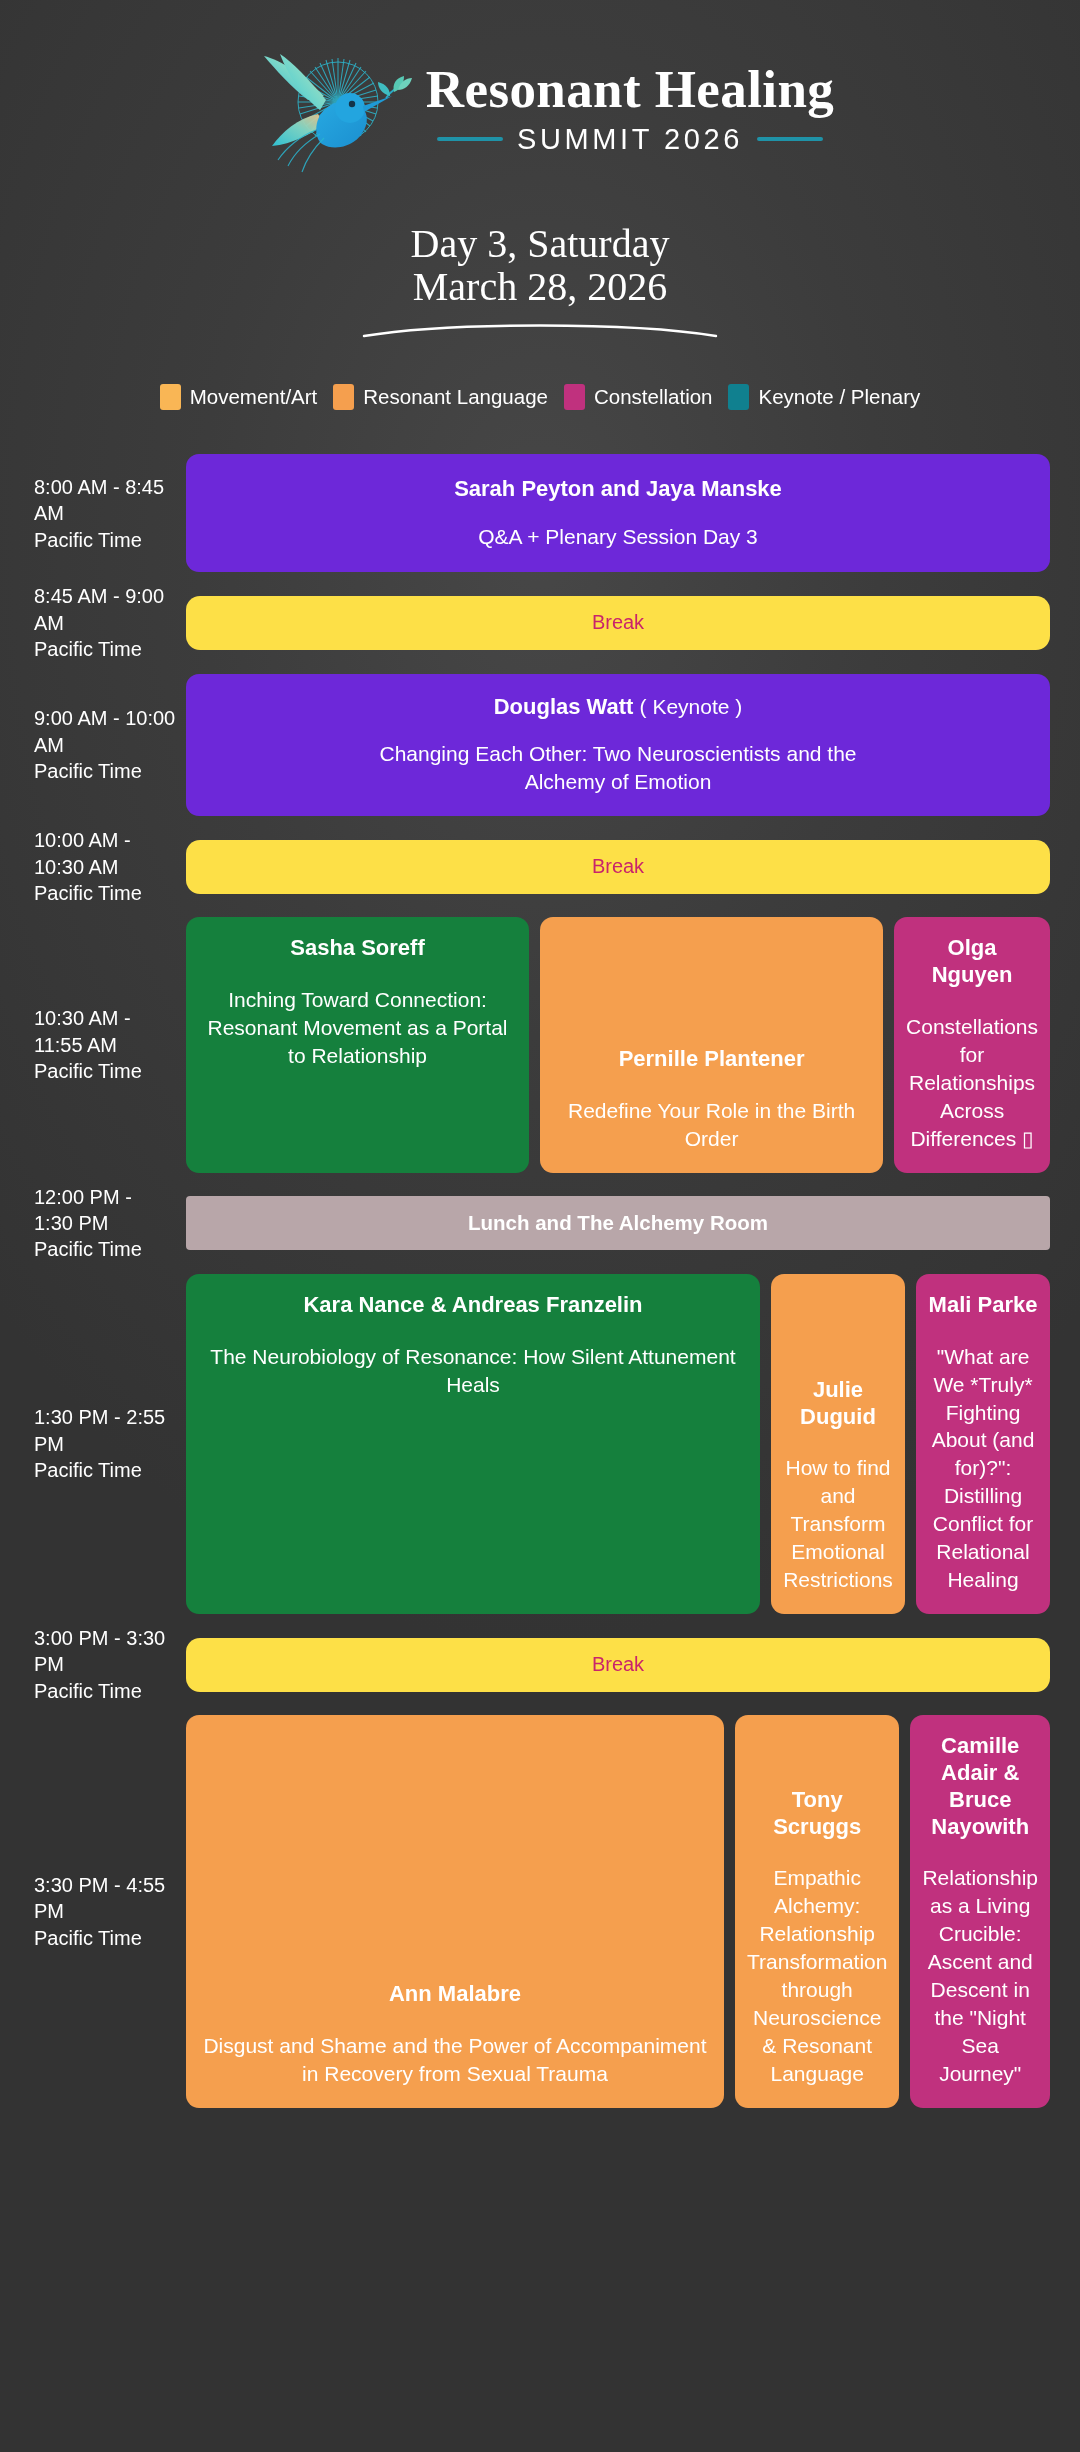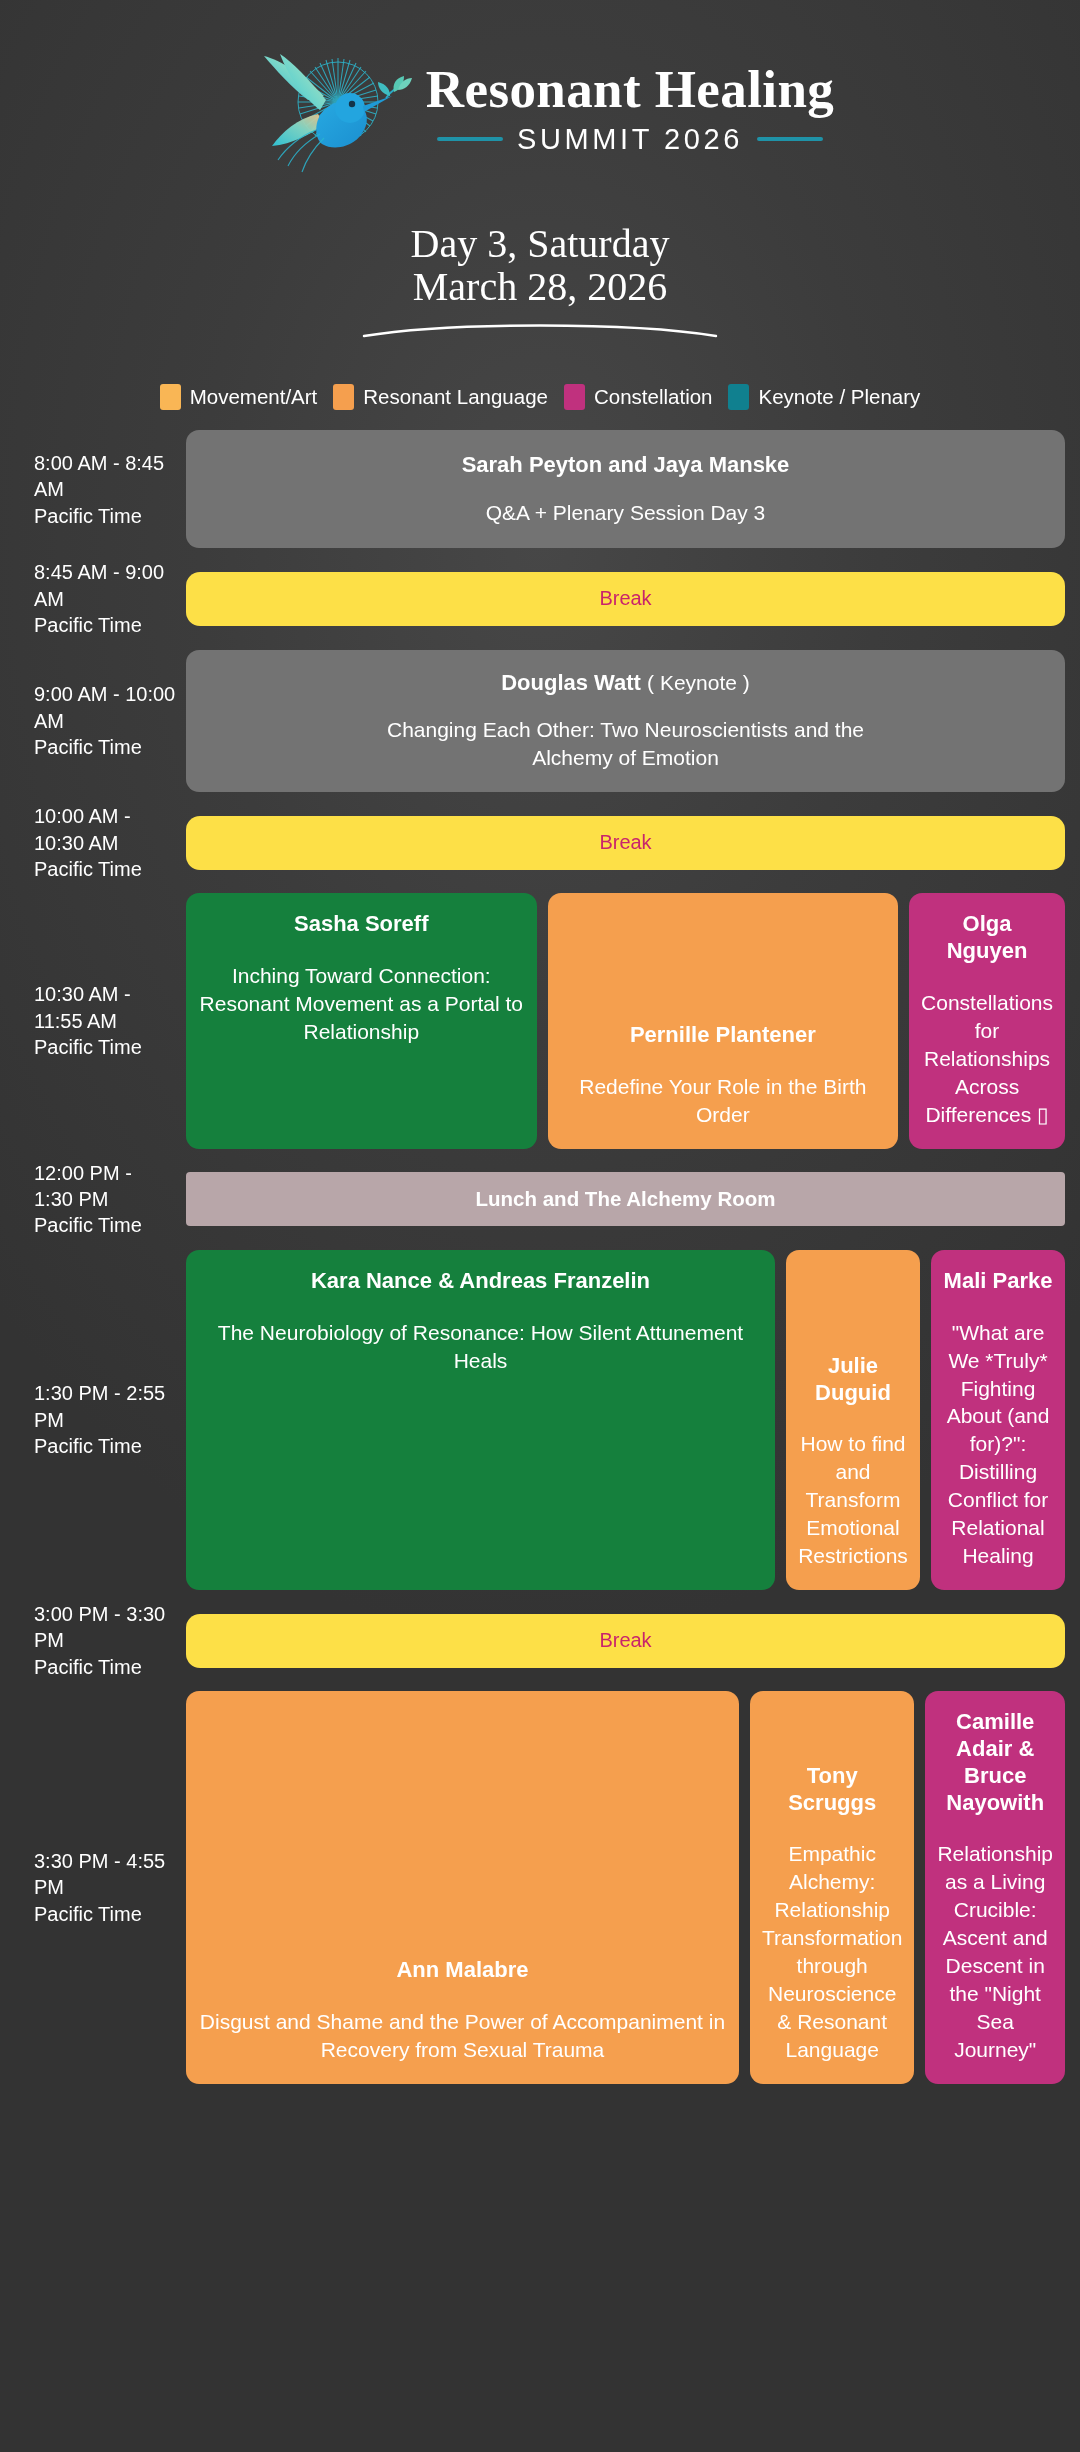--- a/index.html
+++ b/index.html
@@ -66,21 +66,21 @@
     justify-content: center;
     gap: 16px;
     margin-top: 42px;
     padding: 0 26px;
   }
   .legend-item { display: flex; align-items: center; gap: 9px; }
   .legend-swatch { width: 21px; height: 26px; border-radius: 3px; flex: none; }
   .legend-label { font-size: 20.5px; color: #ffffff; white-space: nowrap; }
 
   
-  .schedule { margin-top: 20px; padding: 0 15px 0 34px; }
+  .schedule { margin-top: 44px; padding: 0 30px 0 34px; }
 
   .row { display: flex; align-items: center; margin-bottom: 11px; }
 
   .time-cell {
     width: 152px;
     flex: none;
     padding-right: 10px;
     font-size: 20px;
     line-height: 1.32;
     color: #ffffff;
@@ -107,21 +107,21 @@
   }
   .card-speaker .qualifier { font-weight: 400; font-size: 21px; }
   .card-title {
     font-size: 21px;
     line-height: 1.33;
     color: #ffffff;
     margin-top: 22px;
   }
 
   
-  .card.teal { background: #737373; }
+  .card.teal { background: #6d28d9; }
   .card.teal.plenary { min-height: 118px; justify-content: center; }
   .card.teal.plenary .card-title { margin-top: 20px; }
 
   .card.break {
     background: #fde047;
     color: #c9246b;
     min-height: 54px;
     justify-content: center;
     padding: 14px 16px;
     border-radius: 14px;

